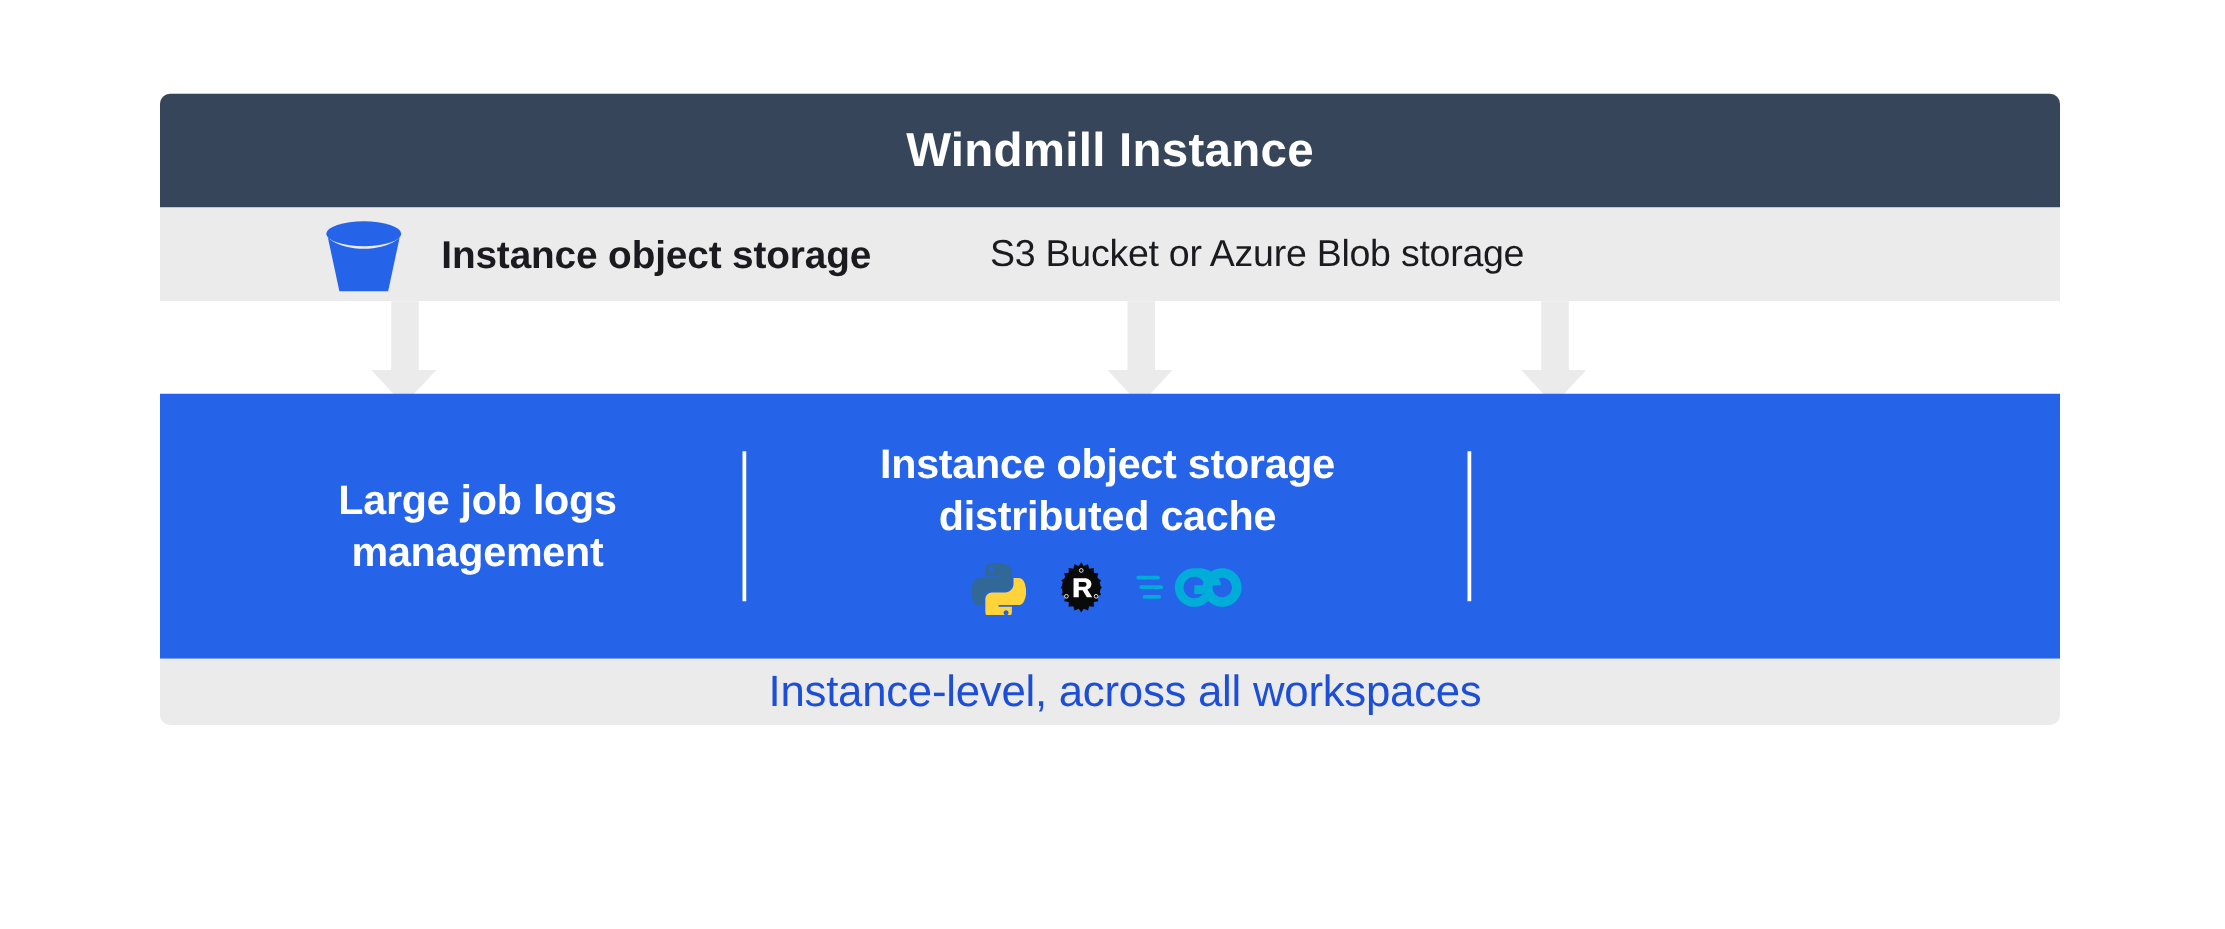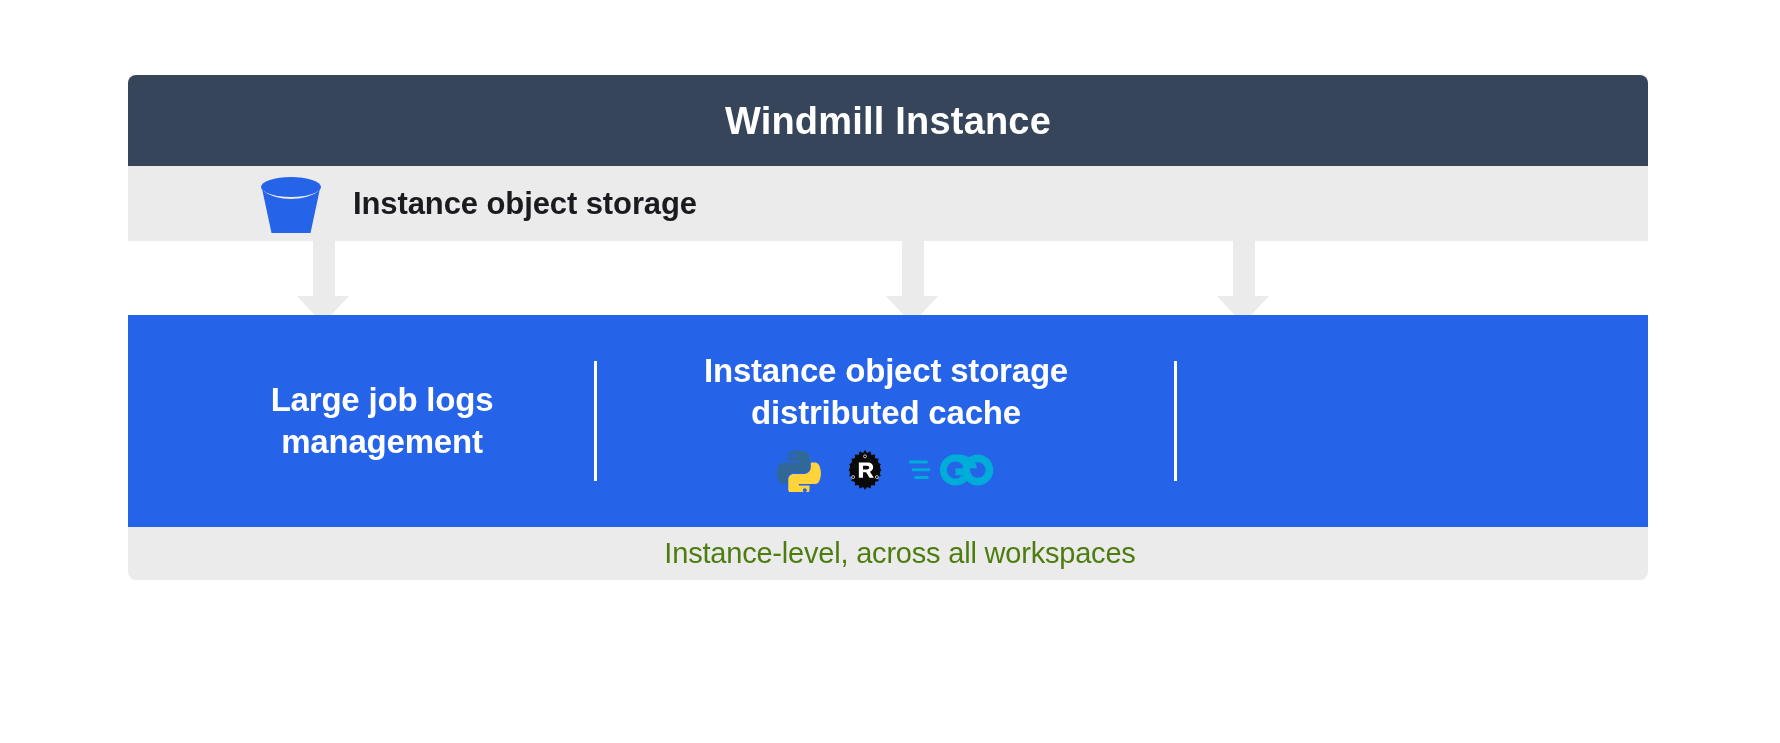--- a/index.html
+++ b/index.html
@@ -185,23 +185,23 @@
     top: 452px;
     width: 1520px;
     height: 53px;
     background: #ebebeb;
     border-radius: 0 0 8px 8px;
     display: flex;
     align-items: center;
     justify-content: center;
   }
   .footer-text {
-    font-size: 29px;
+    font-size: 35px;
     font-weight: normal;
-    color: #4d7c0f;
+    color: #1d4ed8;
     letter-spacing: -0.2px;
     margin-left: 24px;
   }
 </style>
 </head>
 <body>
 
 <div class="diagram">
 
   <div class="header-bar">
@@ -212,20 +212,21 @@
 
     <div class="bucket-icon-wrap">
       <svg width="62" height="58" viewBox="0 0 62 58">
         <ellipse cx="31" cy="11" rx="30" ry="10" fill="#2563e8"></ellipse>
         <path d="M2.2 13.5 L11.5 57 L50.5 57 L59.8 13.5
                  C55 20 40 23 31 23 C22 23 7 20 2.2 13.5 Z" fill="#2563e8"></path>
       </svg>
     </div>
 
     <div class="storage-label">Instance object storage</div>
+    <div class="storage-sublabel">S3 Bucket or Azure Blob storage</div>
   </div>
 
   <div class="arrow-band">
     <div class="arrow arrow-1">
       <div class="shaft"></div>
       <div class="head"></div>
     </div>
     <div class="arrow arrow-2">
       <div class="shaft"></div>
       <div class="head"></div>

